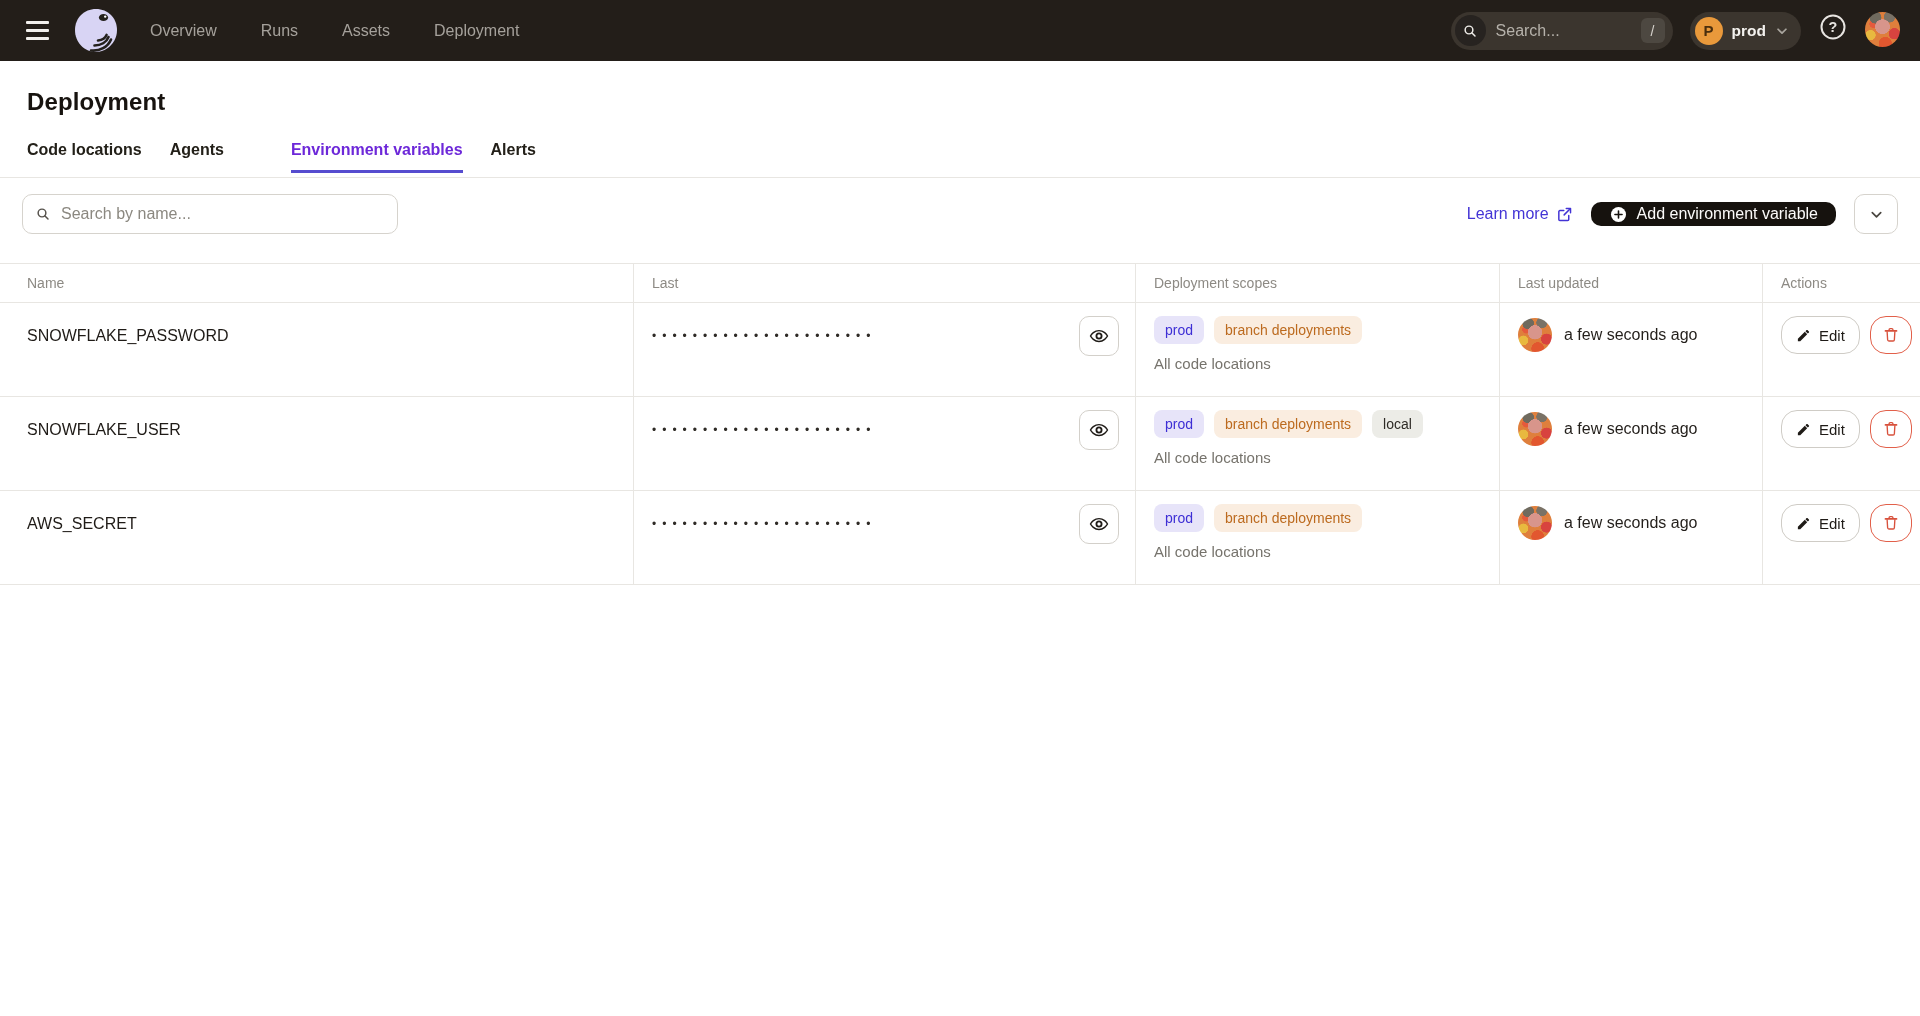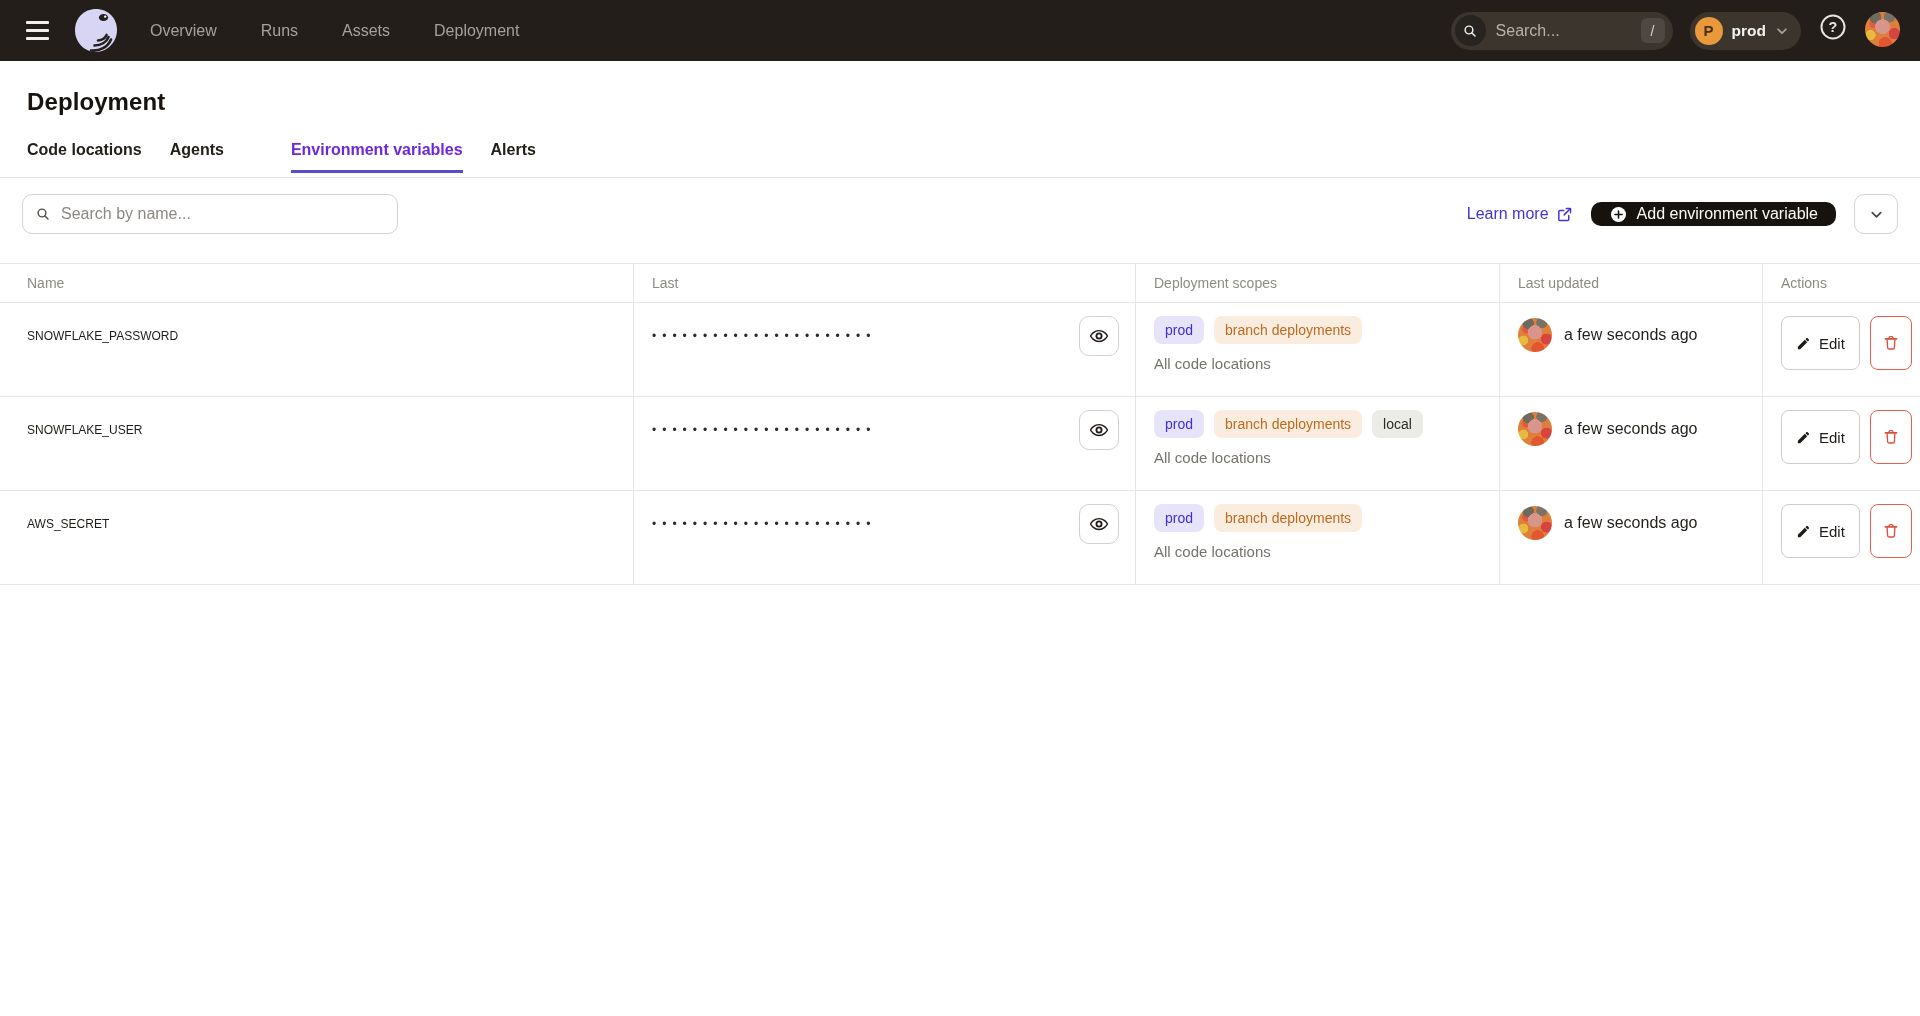--- a/index.html
+++ b/index.html
@@ -75,34 +75,34 @@
   
   .env-table { margin-top: 15px; border-top: 1px solid #e8e6e2; }
   .thead, .trow { display: grid; grid-template-columns: 633px 502px 364px 263px 158px; }
   .thead { height: 39px; border-bottom: 1px solid #e8e6e2; }
   .th { font-size: 14px; color: #8d8a84; display: flex; align-items: center; padding-left: 18px; }
   .th:first-child { padding-left: 27px; }
   .th + .th { border-left: 1px solid #e8e6e2; }
   .trow { height: 94px; border-bottom: 1px solid #e8e6e2; }
   .cell { padding: 13px 0 0 18px; }
   .cell + .cell { border-left: 1px solid #e8e6e2; }
-  .name-cell { padding-left: 27px; font-size: 12px; font-weight: 500; color: #1f1b17; line-height: 40px; }
+  .name-cell { padding-left: 27px; font-size: 16px; font-weight: 500; color: #1f1b17; line-height: 40px; }
   .value-cell { display: flex; justify-content: space-between; align-items: flex-start; padding-right: 16px; }
   .dots { font-size: 12px; letter-spacing: 6px; color: #2e2a25; line-height: 40px; white-space: nowrap; }
   .icon-btn { width: 40px; height: 40px; border: 1px solid #d3d0ca; border-radius: 10px; background: #fff; display: flex; align-items: center; justify-content: center; flex: none; }
   .badges { display: flex; gap: 10px; }
   .badge { height: 28px; display: inline-flex; align-items: center; padding: 0 11px; border-radius: 8px; font-size: 14px; white-space: nowrap; }
   .badge-prod { background: #e7e4f9; color: #3d2ed5; }
   .badge-branch { background: #faede0; color: #bc6a1e; }
   .badge-local { background: #ecece7; color: #2e2b26; }
   .code-loc { margin-top: 11px; font-size: 15px; color: #76736c; }
   .updated-cell { display: flex; align-items: flex-start; gap: 12px; padding-top: 15px; }
   .updated-text { font-size: 16px; color: #231f1b; line-height: 34px; }
   .actions-cell { display: flex; gap: 10px; align-items: flex-start; }
-  .btn { height: 54px; border-radius: 8px; background: #fff; display: flex; align-items: center; justify-content: center; }
+  .btn { height: 38px; border-radius: 16px; background: #fff; display: flex; align-items: center; justify-content: center; }
   .edit-btn { border: 1px solid #cfccc6; padding: 0 14px; gap: 8px; font-size: 15px; font-weight: 500; color: #1f1b17; }
   .delete-btn { width: 42px; border: 1px solid #e2604a; }
 </style>
 </head>
 <body>
 
 <div class="topnav">
   <button class="hamburger">
     <span></span>
       <span></span>

